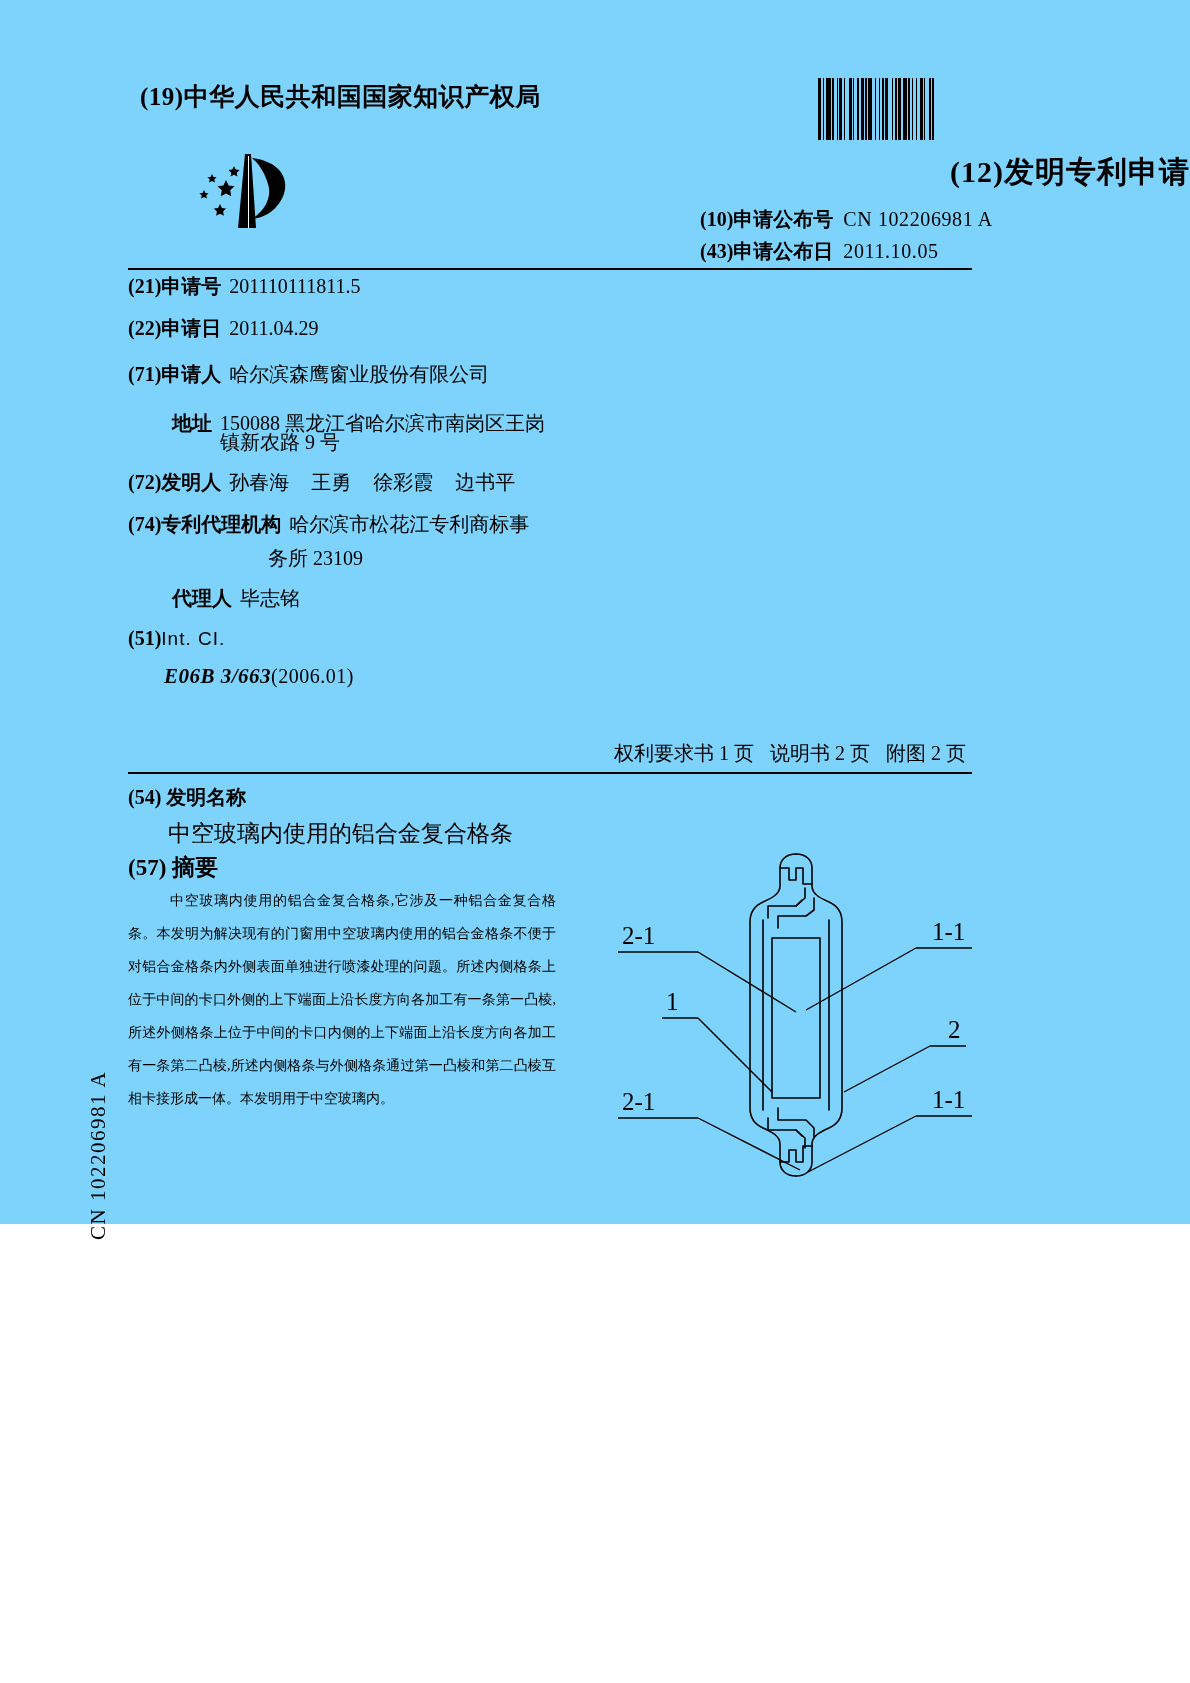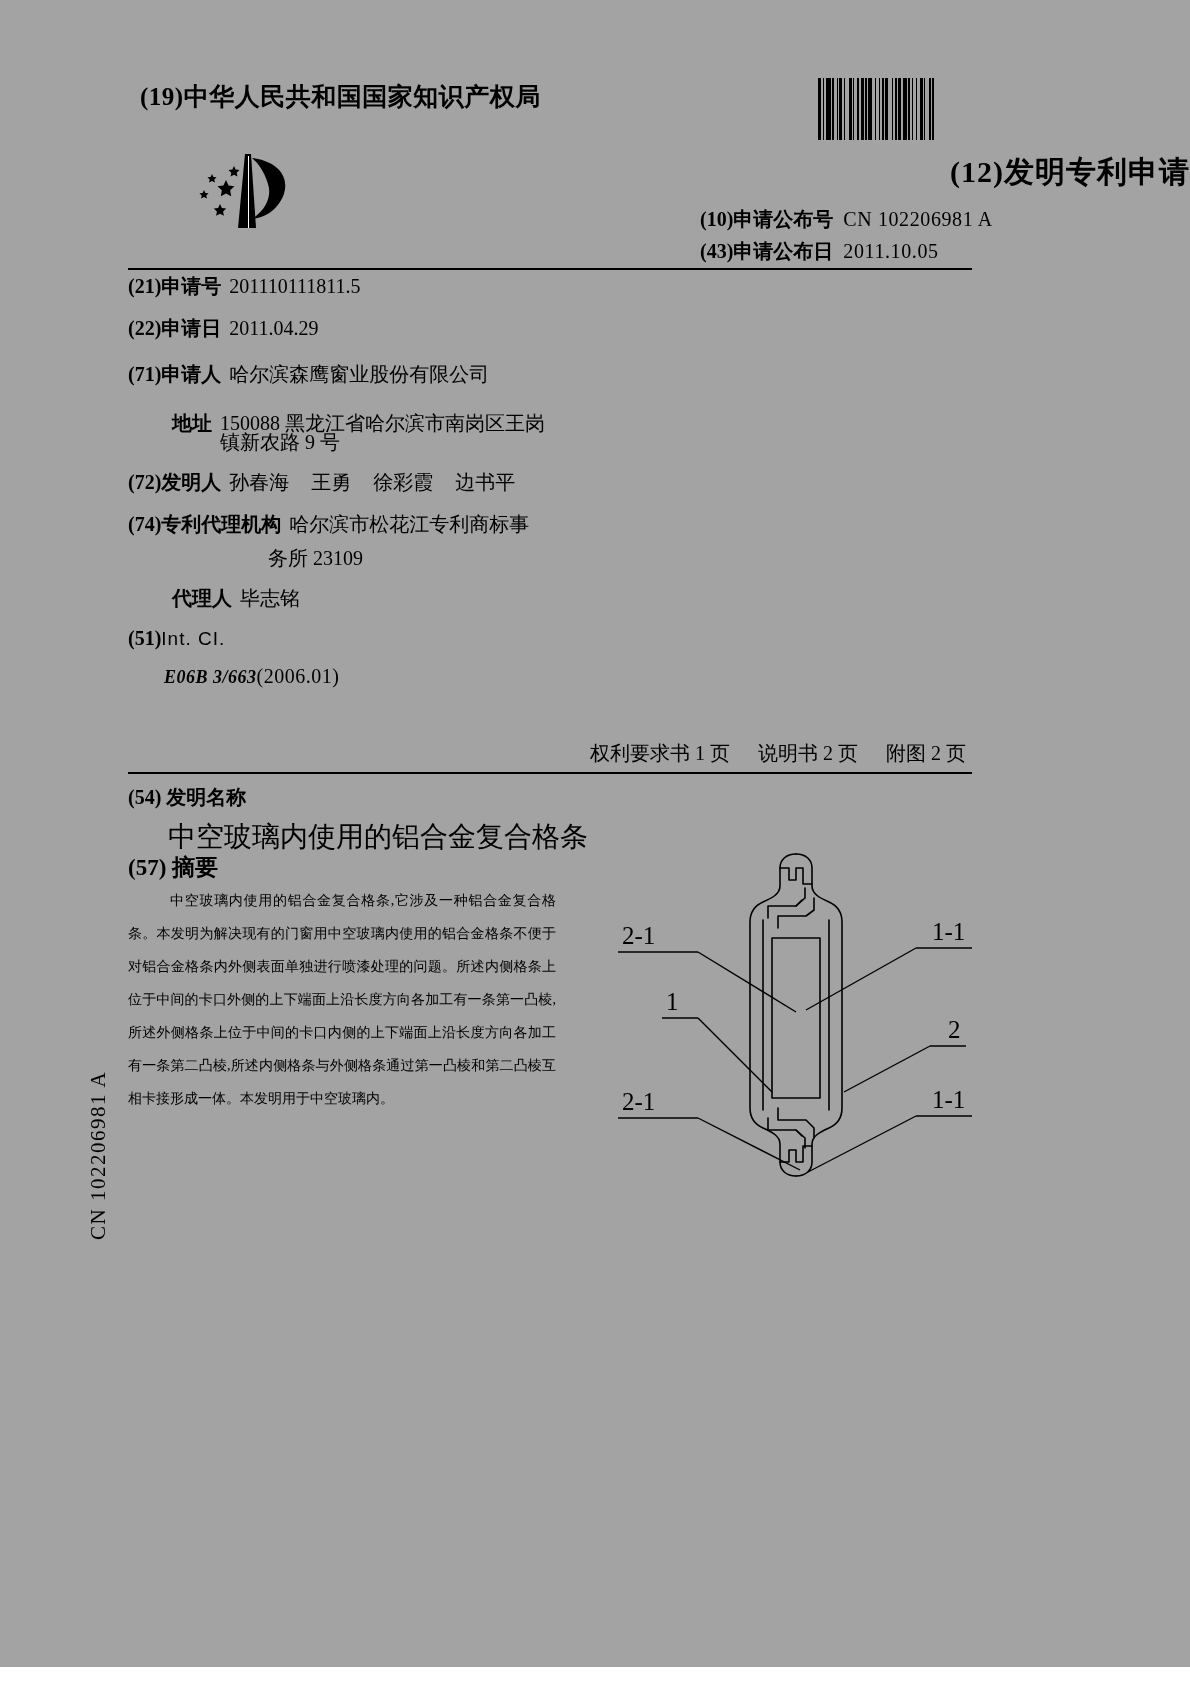--- a/index.html
+++ b/index.html
@@ -14,22 +14,22 @@
     position: relative;
     font-family: "Liberation Serif", "DejaVu Serif", serif;
     color: #000000;
     overflow: hidden;
   }
 
   .page {
     position: absolute;
     left: 0; top: 0;
     width: 1190px;
-    height: 1667px;
-    background: #a3a3a3;
+    height: 1224px;
+    background: #7dd3fc;
   }
 
   
   .office-line {
     position: absolute;
     left: 140px;
     top: 80px;
     font-size: 25px;
     font-weight: 700;
     letter-spacing: 0.5px;
@@ -134,21 +134,21 @@
   .b72 { position: absolute; left: 0;  top: 196px; }
   .b74 { position: absolute; left: 0;  top: 238px; }
   .b74b{ position: absolute; left: 140px; top: 272px; }
   .b74c{ position: absolute; left: 44px; top: 312px; }
   .b51 { position: absolute; left: 0;  top: 352px; }
   .b51v{ position: absolute; left: 36px; top: 390px; }
 
   .ipc-code {
     font-weight: 700;
     font-style: italic;
-    font-size: 18px;
+    font-size: 21px;
     letter-spacing: 0.5px;
   }
   .ipc-ver {
     font-style: normal;
     font-weight: 400;
     letter-spacing: 0.5px;
   }
   .intcl {
     font-family: "Liberation Sans", sans-serif;
     font-size: 19px;
@@ -160,36 +160,36 @@
   
   .page-counts {
     position: absolute;
     left: 0;
     top: 740px;
     width: 966px;
     text-align: right;
     font-size: 20px;
     white-space: nowrap;
   }
-  .page-counts span { margin-left: 28px; }
+  .page-counts span { margin-left: 16px; }
 
   
   .sec-54 {
     position: absolute;
     left: 128px;
     top: 784px;
     font-size: 20px;
     font-weight: 700;
     white-space: nowrap;
   }
   .title-text {
     position: absolute;
     left: 168px;
     top: 818px;
-    font-size: 28px;
+    font-size: 23px;
     white-space: nowrap;
   }
   .sec-57 {
     position: absolute;
     left: 128px;
     top: 852px;
     font-size: 23px;
     font-weight: 700;
     white-space: nowrap;
   }

